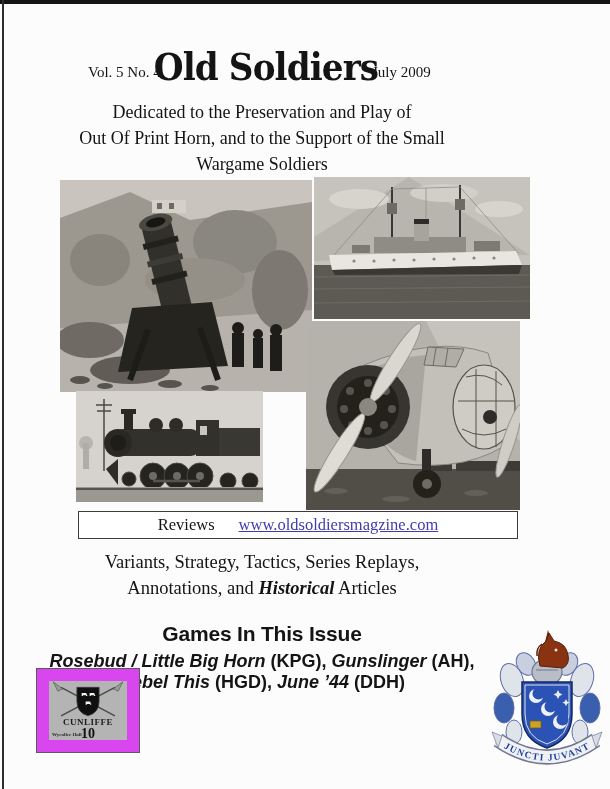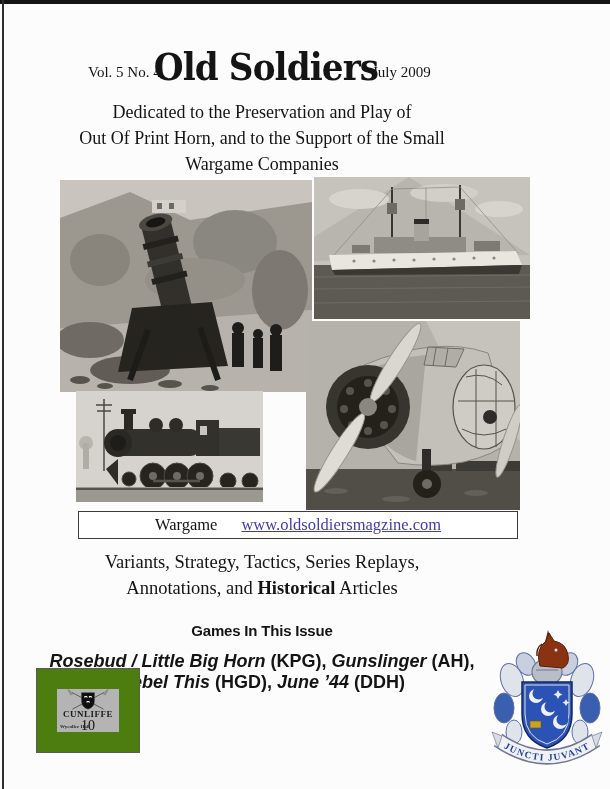--- a/index.html
+++ b/index.html
@@ -29,60 +29,60 @@
 
   .website-box {
     position:absolute; left:78px; top:511px; width:438px; height:26px;
     border:1.5px solid #3c3c3c; background:#fff;
     display:flex; align-items:center; justify-content:center; font-size:16.5px;
   }
   .website-box a { text-decoration:underline; margin-left:24px;font-family:Liberation Serif, serif; }
 
   .tagline { position:absolute; left:0; top:549px; width:524px; text-align:center;
              font-size:18.5px; line-height:26px; }
-  .tagline .emph { font-weight:bold; }
+  .tagline .emph { font-weight:bold; font-style:italic; }
 
   .games-heading { position:absolute; left:0; top:622px; width:524px; text-align:center;
-                   font-family:"Liberation Sans", sans-serif; font-size:15px;
+                   font-family:"Liberation Sans", sans-serif; font-size:21px;
                    font-weight:600; letter-spacing:-0.2px; }
   .games-list { position:absolute; left:0; top:651px; width:524px; text-align:center;
                 font-family:"Liberation Sans", sans-serif; font-size:18px;
                 font-weight:bold; line-height:21px; }
   .g-it { font-style:italic; }
 
   .badge {
     position:absolute; left:36px; top:668px; width:104px; height:85px;
-    border:1px solid #5a5a5a; background:#4d7c0f; box-sizing:border-box; padding:20px;
+    border:1px solid #5a5a5a; background:#d946ef; box-sizing:border-box; padding:12px;
   }
   .badge-inner { width:100%; height:100%; background:#b4b4b4; position:relative;
                  display:flex; flex-direction:column; align-items:center; }
   .badge-name { font-size:9px; font-weight:bold; letter-spacing:0.5px; color:#1c1c1c;
                 margin-top:-2px; }
   .badge-bottom { width:100%; display:flex; align-items:baseline; justify-content:center;
                   position:relative; }
   .badge-hall { position:absolute; left:3px; bottom:3px; font-size:5px; font-weight:bold; color:#2a2a2a; }
-  .badge-number { font-size:14px; font-weight:normal; color:#111; line-height:13px; }
+  .badge-number { font-size:14px; font-weight:bold; color:#111; line-height:13px; }
 
   .crest { position:absolute; left:488px; top:628px; width:118px; height:148px; }
 </style>
 </head>
 <body>
 
 <div class="page">
   <div class="frame-top"></div>
   <div class="frame-left"></div>
 
   <div class="header-vol">Vol. 5 No. 4</div>
   <div class="masthead">Old Soldiers</div>
   <div class="header-date">July 2009</div>
 
   <div class="subtitle">
     <div>Dedicated to the Preservation and Play of</div>
     <div>Out Of Print Horn, and to the Support of the Small</div>
-    <div>Wargame Companies</div>
+    <div>Wargame Soldiers</div>
   </div>
 
   <div class="photo ph-mortar">
     <svg width="252" height="212" viewBox="0 0 252 212">
       <rect width="252" height="212" fill="#b7b3ac"></rect>
       <rect width="252" height="95" fill="#c9c5be"></rect>
       <polygon points="0,38 70,12 130,40 252,22 252,130 0,148" fill="#9c978f"></polygon>
       <rect x="92" y="20" width="34" height="13" fill="#d4d1ca"></rect>
       <rect x="97" y="23" width="5" height="6" fill="#6e6a63"></rect>
       <rect x="109" y="23" width="5" height="6" fill="#6e6a63"></rect>
@@ -237,21 +237,21 @@
       <circle cx="124" cy="85" r="4" fill="#6e6b64"></circle>
       <line x1="77" y1="90" x2="124" y2="90" stroke="#55534d" stroke-width="2.5"></line>
       <circle cx="152" cy="90" r="8" fill="#26241f" stroke="#4a4843"></circle>
       <circle cx="174" cy="90" r="8" fill="#26241f" stroke="#4a4843"></circle>
       <rect y="96" width="187" height="15" fill="#9b9892"></rect>
       <line x1="0" y1="98" x2="187" y2="98" stroke="#55534d" stroke-width="2"></line>
     </svg>
   </div>
 
   <div class="website-box">
-    <span>Wargame</span>
+    <span>Reviews</span>
     <a href="#" id="site-link" style="color: rgb(63, 60, 175);">www.oldsoldiersmagzine.com</a>
   </div>
 
   <div class="tagline">
     <div>Variants, Strategy, Tactics, Series Replays,</div>
     <div><span>Annotations, and </span><span class="emph">Historical</span><span> Articles</span></div>
   </div>
 
   <div class="games-heading">Games In This Issue</div>
   <div class="games-list">

